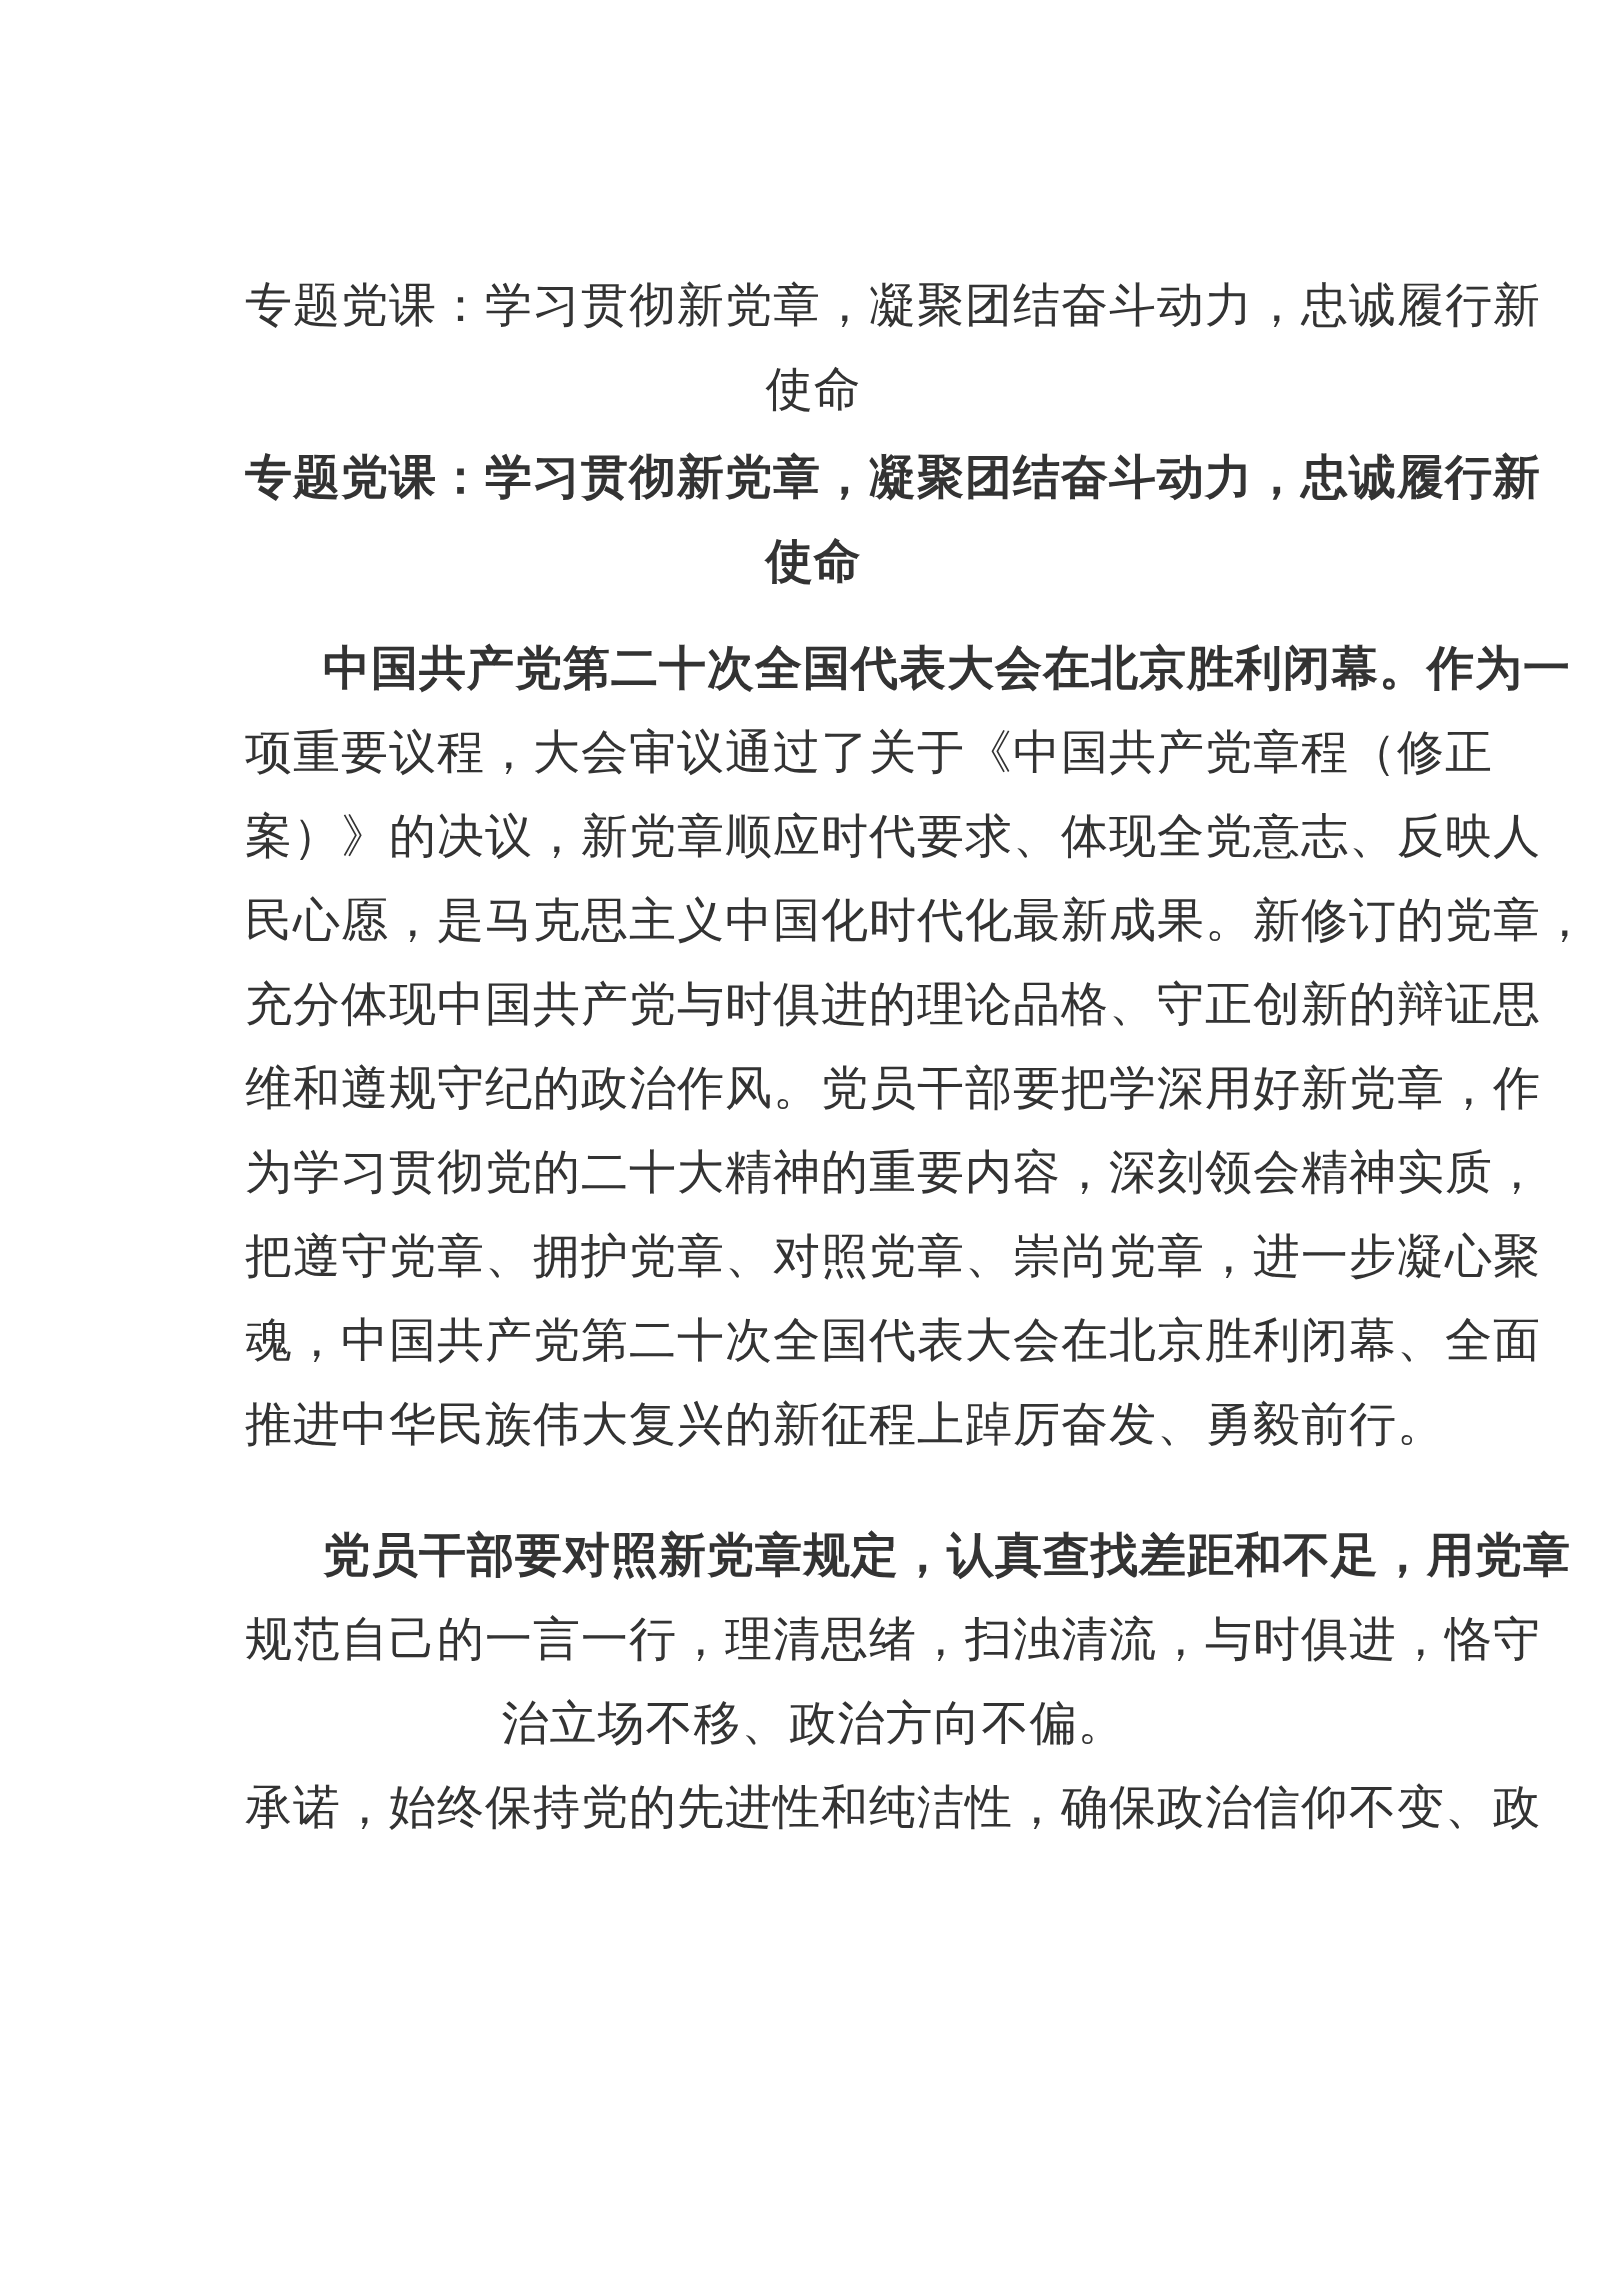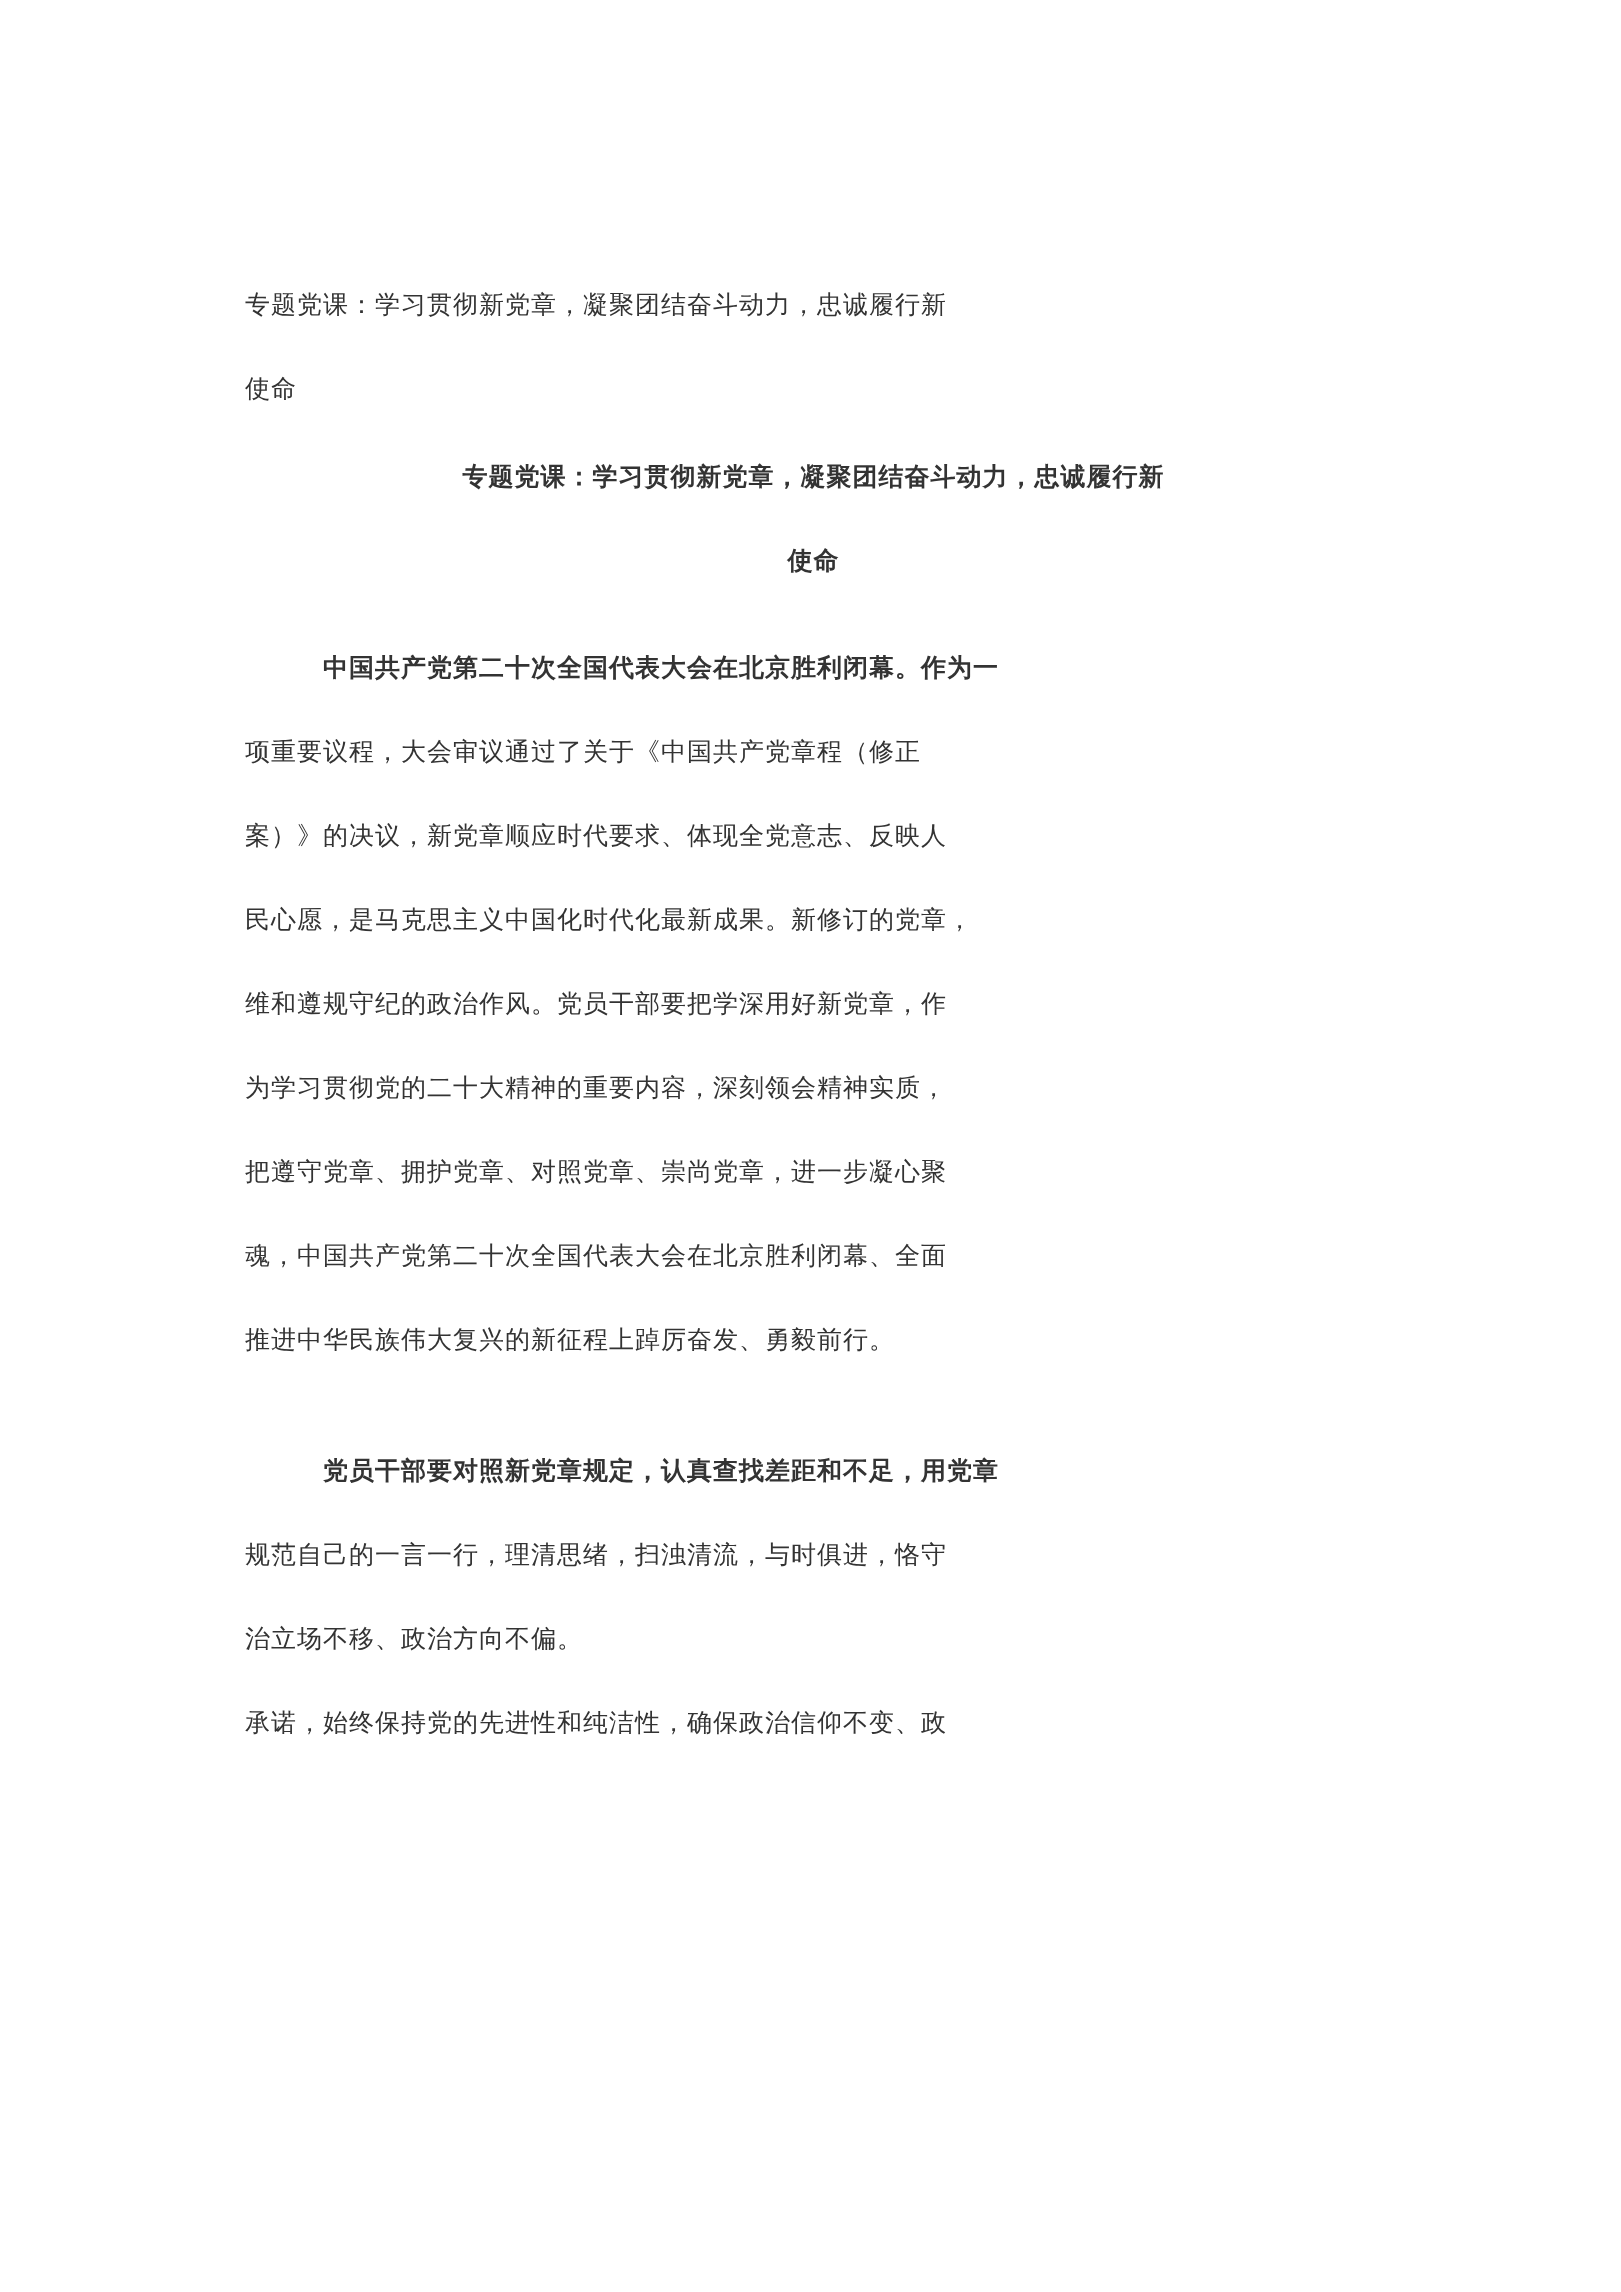--- a/index.html
+++ b/index.html
@@ -1,19 +1,19 @@
 <!DOCTYPE html>
 <html><head>
 <meta charset="utf-8">
 <style>
   html, body { margin: 0; padding: 0; background: #ffffff; }
   body { width: 1621px; height: 2293px; position: relative; overflow: hidden;
          font-family: "DejaVu Sans", "Liberation Sans", sans-serif; color: #333333; }
   .page { position: absolute; left: 245px; top: 263px; width: 1137px; }
-  .line { font-size: 25px; line-height: 84px; height: 84px; white-space: nowrap; letter-spacing: 1px; }
+  .line { font-size: 47px; line-height: 84px; height: 84px; white-space: nowrap; letter-spacing: 1px; text-align: center; }
   .doc-title-plain { margin-bottom: 3.9px; }
   .doc-title-bold { font-weight: bold; text-align: center; }
   .indent { text-indent: 78px; font-weight: bold; }
   .heading { font-weight: bold; text-indent: 69px; }
   .gap { height: 23.5px; }
 </style>
 </head>
 <body>
 
 <div class="page">
@@ -29,20 +29,21 @@
   </div>
 
 
   <div class="gap"></div>
 
   <div>
     <div class="line indent">中国共产党第二十次全国代表大会在北京胜利闭幕。作为一</div>
     <div class="line">项重要议程，大会审议通过了关于《中国共产党章程（修正</div>
     <div class="line">案）》的决议，新党章顺应时代要求、体现全党意志、反映人</div>
     <div class="line">民心愿，是马克思主义中国化时代化最新成果。新修订的党章，</div>
+    <div class="line">充分体现中国共产党与时俱进的理论品格、守正创新的辩证思</div>
     <div class="line">维和遵规守纪的政治作风。党员干部要把学深用好新党章，作</div>
     <div class="line">为学习贯彻党的二十大精神的重要内容，深刻领会精神实质，</div>
     <div class="line">把遵守党章、拥护党章、对照党章、崇尚党章，进一步凝心聚</div>
     <div class="line">魂，中国共产党第二十次全国代表大会在北京胜利闭幕、全面</div>
     <div class="line">推进中华民族伟大复兴的新征程上踔厉奋发、勇毅前行。</div>
   </div>
 
   <div class="gap"></div>
 
 

